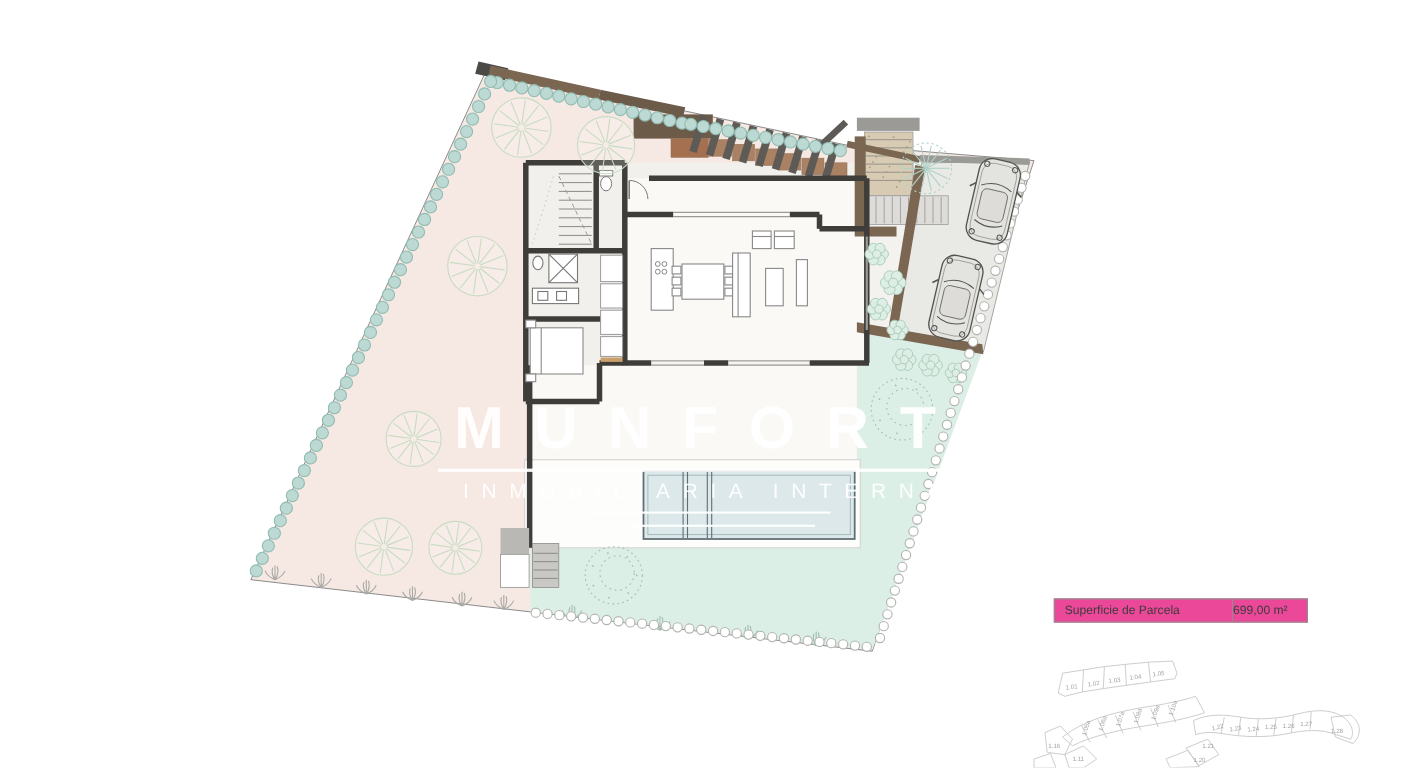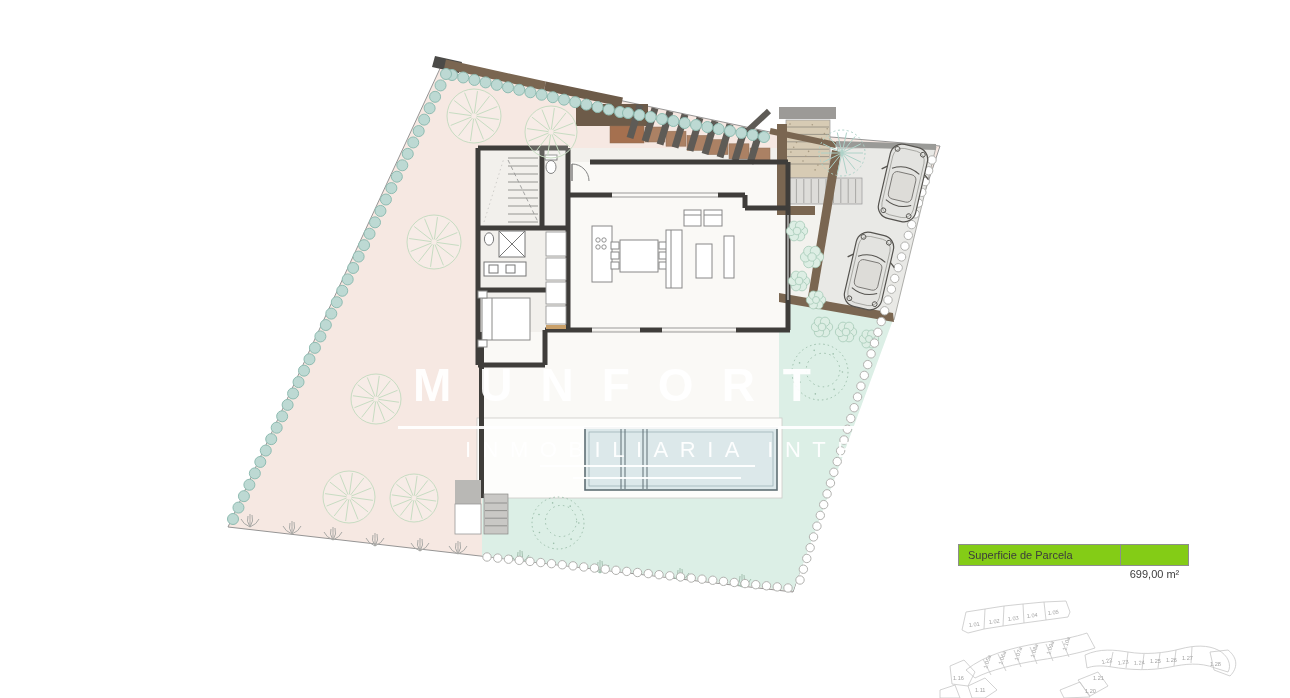--- a/index.html
+++ b/index.html
@@ -1,32 +1,32 @@
 <!DOCTYPE html>
 <html><head>
 <meta charset="utf-8">
 <style>
   html,body{margin:0;padding:0;background:#fff;}
   #stage{position:relative;width:1290px;height:698px;background:#ffffff;overflow:hidden;
          font-family:"Liberation Sans",sans-serif;}
   #plan-svg{position:absolute;left:0;top:0;}
   
-  .wm-brand{position:absolute;left:413px;top:358px;font-size:46px;font-weight:600;
+  .wm-brand{position:absolute;left:413px;top:358px;font-size:54px;font-weight:600;
     letter-spacing:28px;color:rgba(255,255,255,0.93);white-space:nowrap;}
-  .wm-tag{position:absolute;left:421px;top:437px;font-size:22px;font-weight:500;
-    letter-spacing:11.5px;color:rgba(255,255,255,0.93);white-space:nowrap;margin-left:44px;}
+  .wm-tag{position:absolute;left:421px;top:437px;font-size:19px;font-weight:500;
+    letter-spacing:11.5px;color:rgba(255,255,255,0.93);white-space:nowrap;}
   .wm-line{position:absolute;background:rgba(255,255,255,0.93);}
   
   .info-table{position:absolute;left:958px;top:544px;width:229px;border:1px solid #8d8d8d;
-    background:#84cc16;border-collapse:collapse;}
+    background:#ec4899;border-collapse:collapse;}
   .info-table .row{display:flex;height:20px;line-height:20px;}
   .info-table .row + .row{border-top:1px solid #8d8d8d;}
   .info-table .lbl{width:152px;padding-left:9px;font-size:11px;color:#3c3c3c;
     border-right:1px solid #8d8d8d;}
-  .info-table .val{width:67px;text-align:center;font-size:11px;color:#3c3c3c;margin-top:19px;}
+  .info-table .val{width:67px;font-size:11px;color:#3c3c3c;}
   .kp-label{font-size:5.6px;fill:#a3a3a3;font-family:"Liberation Sans",sans-serif;}
 </style>
 </head>
 <body>
 
 <div id="stage">
 
 <svg id="plan-svg" width="1290" height="698" viewBox="0 0 1290 698">
 
   <defs>

